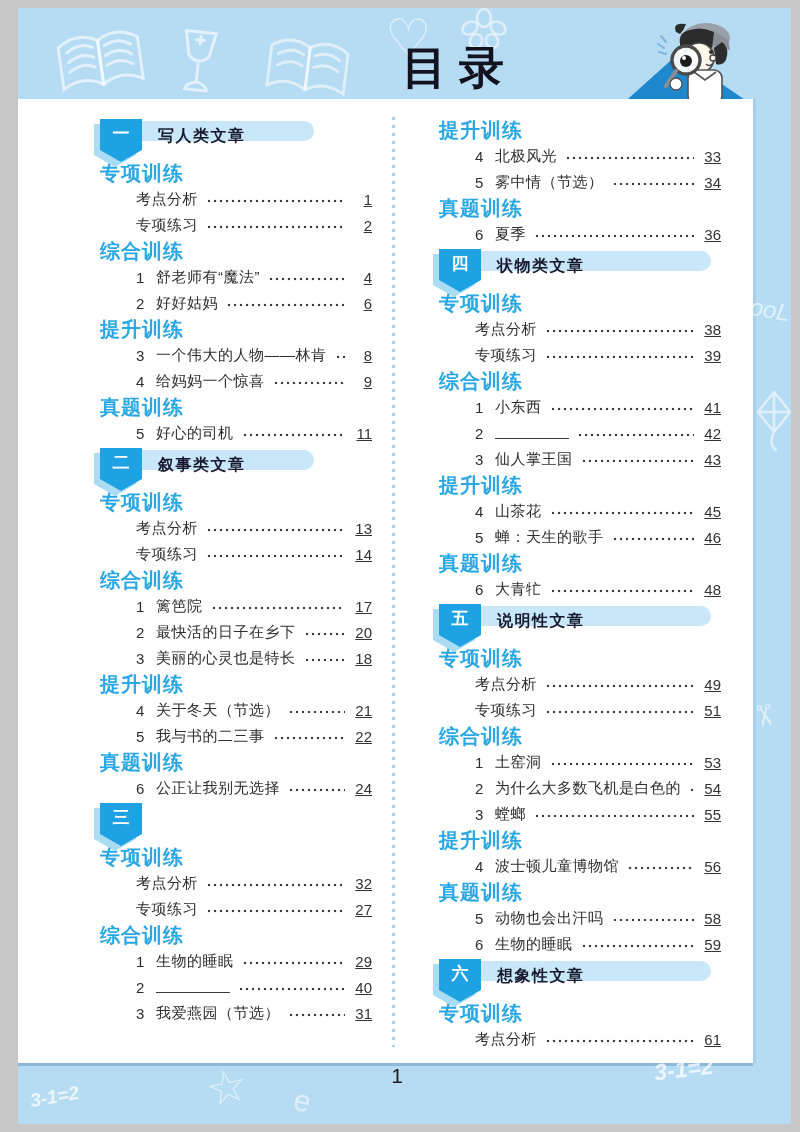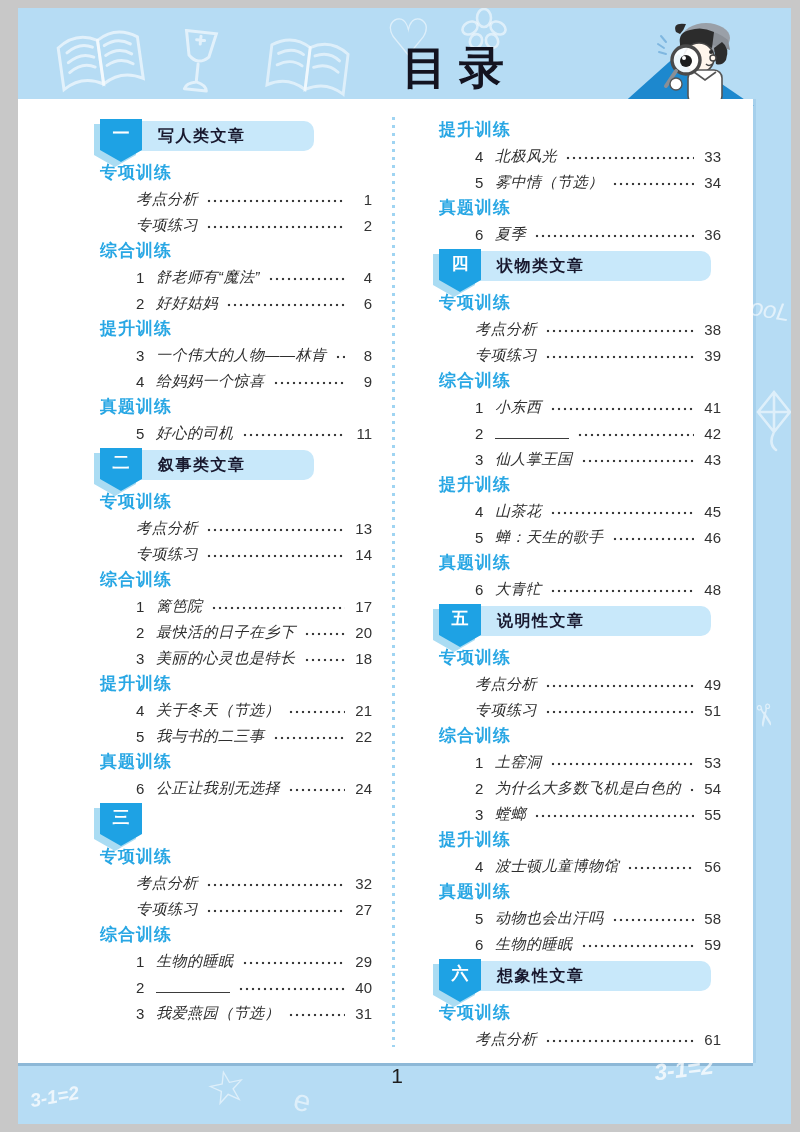--- a/index.html
+++ b/index.html
@@ -18,37 +18,37 @@
          box-shadow:0 3px 0 rgba(90,140,180,.45),3px 0 0 rgba(120,170,210,.25);}
   .cols{display:flex;padding:18px 0 0 82px;height:946px;box-sizing:border-box;}
   .col{flex:none;}
   .col[data-col="0"]{width:272px;}
   .col[data-col="1"]{width:282px;}
   .divider{flex:none;width:3px;margin-left:20px;margin-right:44px;
            background:repeating-linear-gradient(to bottom,#9fd4f2 0 3px,transparent 3px 8px);
            height:930px;}
   
   .sec{position:relative;height:30px;margin:4px 0 9px;}
-  .sec-bar{position:absolute;left:0;top:0;height:30px;background:#c8e8fa;border-radius:10px;}
+  .sec-bar{position:absolute;left:0;top:0;height:20px;background:#c8e8fa;border-radius:10px;}
   .col[data-col="0"] .sec-bar{width:214px;}
   .col[data-col="1"] .sec-bar{width:272px;}
   .sec-title{display:block;margin-left:58px;line-height:30px;font-weight:bold;font-size:16px;color:#18182e;letter-spacing:1.5px;}
   .sec-badge,.sec-shadow{position:absolute;width:42px;height:43px;
      clip-path:polygon(0 0,100% 0,100% 72%,50% 100%,0 72%);}
   .sec-badge{left:0;top:-2px;background:#1ea2e4;color:#fff;text-align:center;line-height:30px;font-size:17px;font-weight:bold;z-index:2;}
   .sec-shadow{left:-6px;top:3px;background:#aadcf3;z-index:1;}
   
-  .grp{height:26px;line-height:26px;color:#29a7e4;font-weight:bold;font-size:17px;letter-spacing:1px;}
+  .grp{height:26px;line-height:26px;color:#29a7e4;font-weight:bold;font-size:20px;letter-spacing:1px;}
   .row{display:flex;align-items:center;height:26px;padding-left:36px;font-size:15px;color:#2e2e2e;}
   .num{flex:none;width:20px;}
-  .ttl{flex:none;white-space:nowrap;letter-spacing:.5px;font-style:italic;}
+  .ttl{flex:none;white-space:nowrap;letter-spacing:.5px;}
   .blank{display:inline-block;width:74px;height:13px;border-bottom:1.6px solid #3b3b3b;}
   .dots{flex:1;height:6px;margin:3px 5px 0 8px;
         background:radial-gradient(circle at 3px 3px,#3b3b3b 1.25px,transparent 1.6px) left center/6px 6px repeat-x;}
-  .pg{flex:none;min-width:22px;text-align:right;color:#333;}
+  .pg{flex:none;min-width:22px;text-align:right;color:#333;text-decoration:underline;}
   
   .pagenum{position:absolute;left:329px;top:1056px;width:100px;text-align:center;font-size:21px;color:#1d1d1d;z-index:3;}
   .math{position:absolute;font-size:19px;font-weight:bold;color:rgba(255,255,255,.75);z-index:3;font-style:italic;}
   .math-left{left:12px;top:1078px;transform:rotate(-10deg);}
   .math-right{left:636px;top:1048px;transform:rotate(-7deg);font-size:23px;}
   .star-doodle{left:188px;top:1052px;font-size:46px;color:rgba(255,255,255,.55);z-index:3;transform:rotate(-12deg);}
   .ool{left:732px;top:288px;font-size:24px;font-style:italic;transform:rotate(10deg);color:rgba(255,255,255,.6);z-index:3;}
   .scissors{left:734px;top:690px;font-size:30px;transform:rotate(80deg);color:rgba(255,255,255,.55);z-index:3;}
   .heart-doodle{left:367px;top:0px;font-size:52px;}
   .squiggle{left:276px;top:1076px;font-size:30px;z-index:3;transform:rotate(15deg);}

